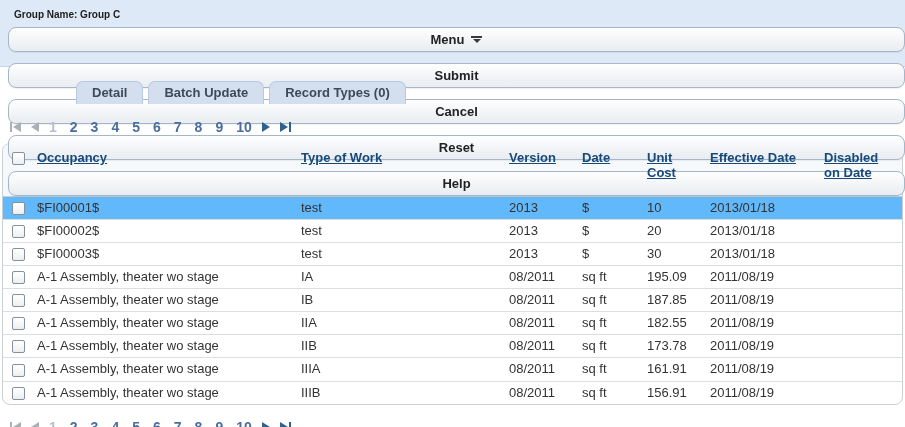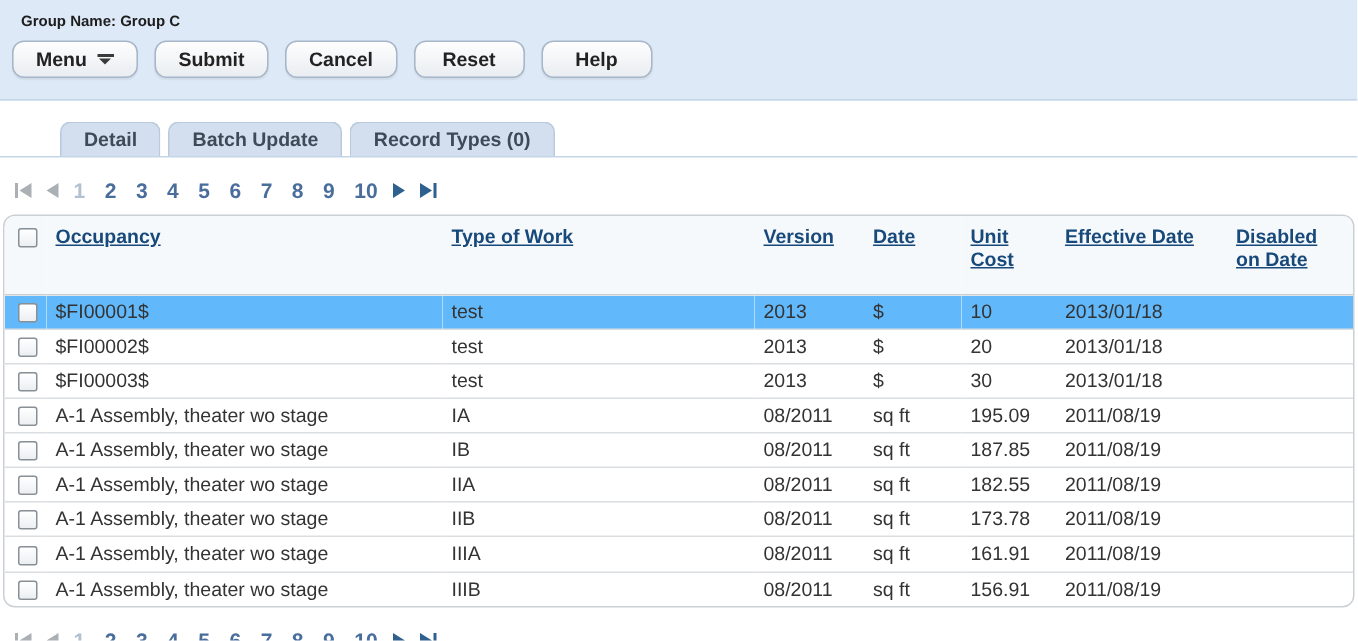--- a/index.html
+++ b/index.html
@@ -15,21 +15,21 @@
   .app-header {
     background:#dde9f6;
     border-bottom:1px solid #c2d4e8;
     height:67px;
     padding-top:9px;
   }
   .group-title {
     margin-left:14px;
     font-size:10px; font-weight:bold; color:#1d1d1d;
   }
-  .toolbar { display:flex; gap:11px; margin:7px 0 0 8px; }
+  .toolbar { display:flex; gap:11px; margin:7px 0 0 8px;flex-direction:column; }
   .btn {
     display:inline-flex; align-items:center; justify-content:center; gap:7px;
     min-width:74px; height:25px; padding:0 15px;
     background:linear-gradient(#fefefe,#e9edf1);
     border:1px solid #a6b6c8; border-radius:8px;
     font-family:"Liberation Sans", sans-serif;
     font-size:13px; font-weight:bold; color:#222;
     box-shadow:0 1px 1px rgba(0,0,0,0.06);
     cursor:pointer;
   }
@@ -37,20 +37,21 @@
   .menu-icon .b { width:11px; height:2px; background:#3a3a3a; }
   .menu-icon .t { width:0; height:0; border-left:4px solid transparent; border-right:4px solid transparent; border-top:4px solid #3a3a3a; }
 
   
   .tabbar {
     margin-top:14px;
     padding-left:40px;
     border-bottom:1px solid #c4d5e8;
     display:flex; gap:5px; align-items:flex-end;
     height:24px;
+    margin-left:36px;
   }
   .tab {
     height:23px; line-height:21px; padding:0 15px;
     background:#d3dfee;
     border:1px solid #b9cade; border-bottom:none;
     border-radius:7px 7px 0 0;
     font-size:13px; font-weight:bold; color:#3e4a57;
     cursor:pointer; white-space:nowrap;
   }
   .tab.active {

